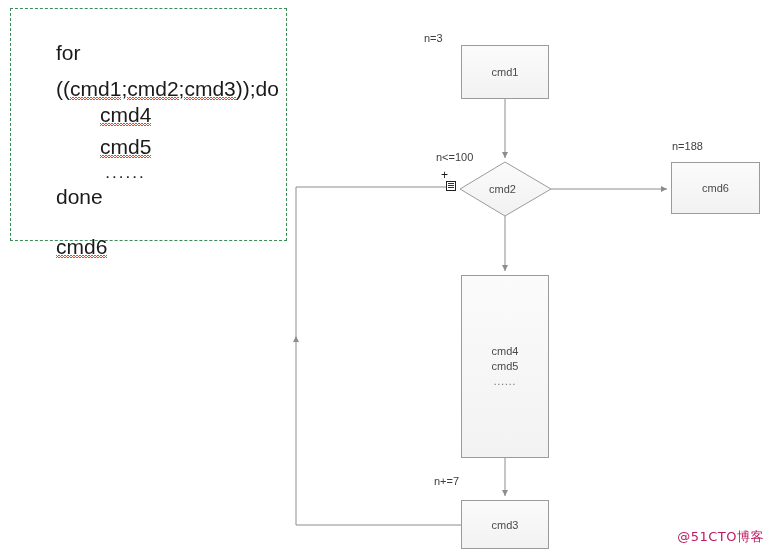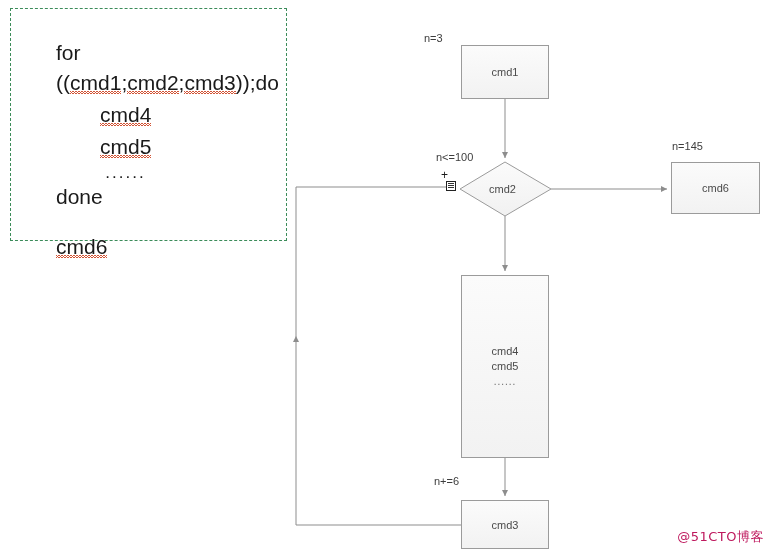--- a/index.html
+++ b/index.html
@@ -158,21 +158,21 @@
 </style>
 </head>
 <body>
 
 <div id="canvas">
 
   <div id="code-panel">
     <div class="code-line" style="top:12px;">
       <span>for</span>
     </div>
-    <div class="code-line" style="top:42px;">
+    <div class="code-line" style="top:48px;">
       <span>((</span><span class="squiggle">cmd1</span>;<span class="squiggle">cmd2</span>;<span class="squiggle">cmd3</span><span>));do</span>
     </div>
     <div class="code-line code-indent" style="top:74px;">
       <span class="squiggle">cmd4</span>
     </div>
     <div class="code-line code-indent" style="top:106px;">
       <span class="squiggle">cmd5</span>
     </div>
     <div class="code-line code-indent dots-line" style="top:132px;font-size:17px;">
       <span>......</span>
@@ -230,23 +230,23 @@
   <div class="node-box" style="left:671px; top:162px; width:89px; height:52px;">
     <span>cmd6</span>
   </div>
 
   <div class="diamond-label" style="left:489px; top:183px;">cmd2</div>
 
   <div class="edge-label" style="left:424px; top:32px;">n=3</div>
 
   <div class="edge-label" style="left:428px; top:151px;margin-left:8px;">n&lt;=100</div>
 
-  <div class="edge-label" style="left:672px; top:140px;">n=145</div>
-
-  <div class="edge-label" style="left:434px; top:475px;">n+=6</div>
+  <div class="edge-label" style="left:672px; top:140px;">n=188</div>
+
+  <div class="edge-label" style="left:434px; top:475px;">n+=7</div>
 
   <div id="collapse-marker">
     <span class="plus-sign">+</span>
     <span class="note-icon"></span>
   </div>
 
   <div id="watermark">@51CTO博客</div>
 
 </div>
 

